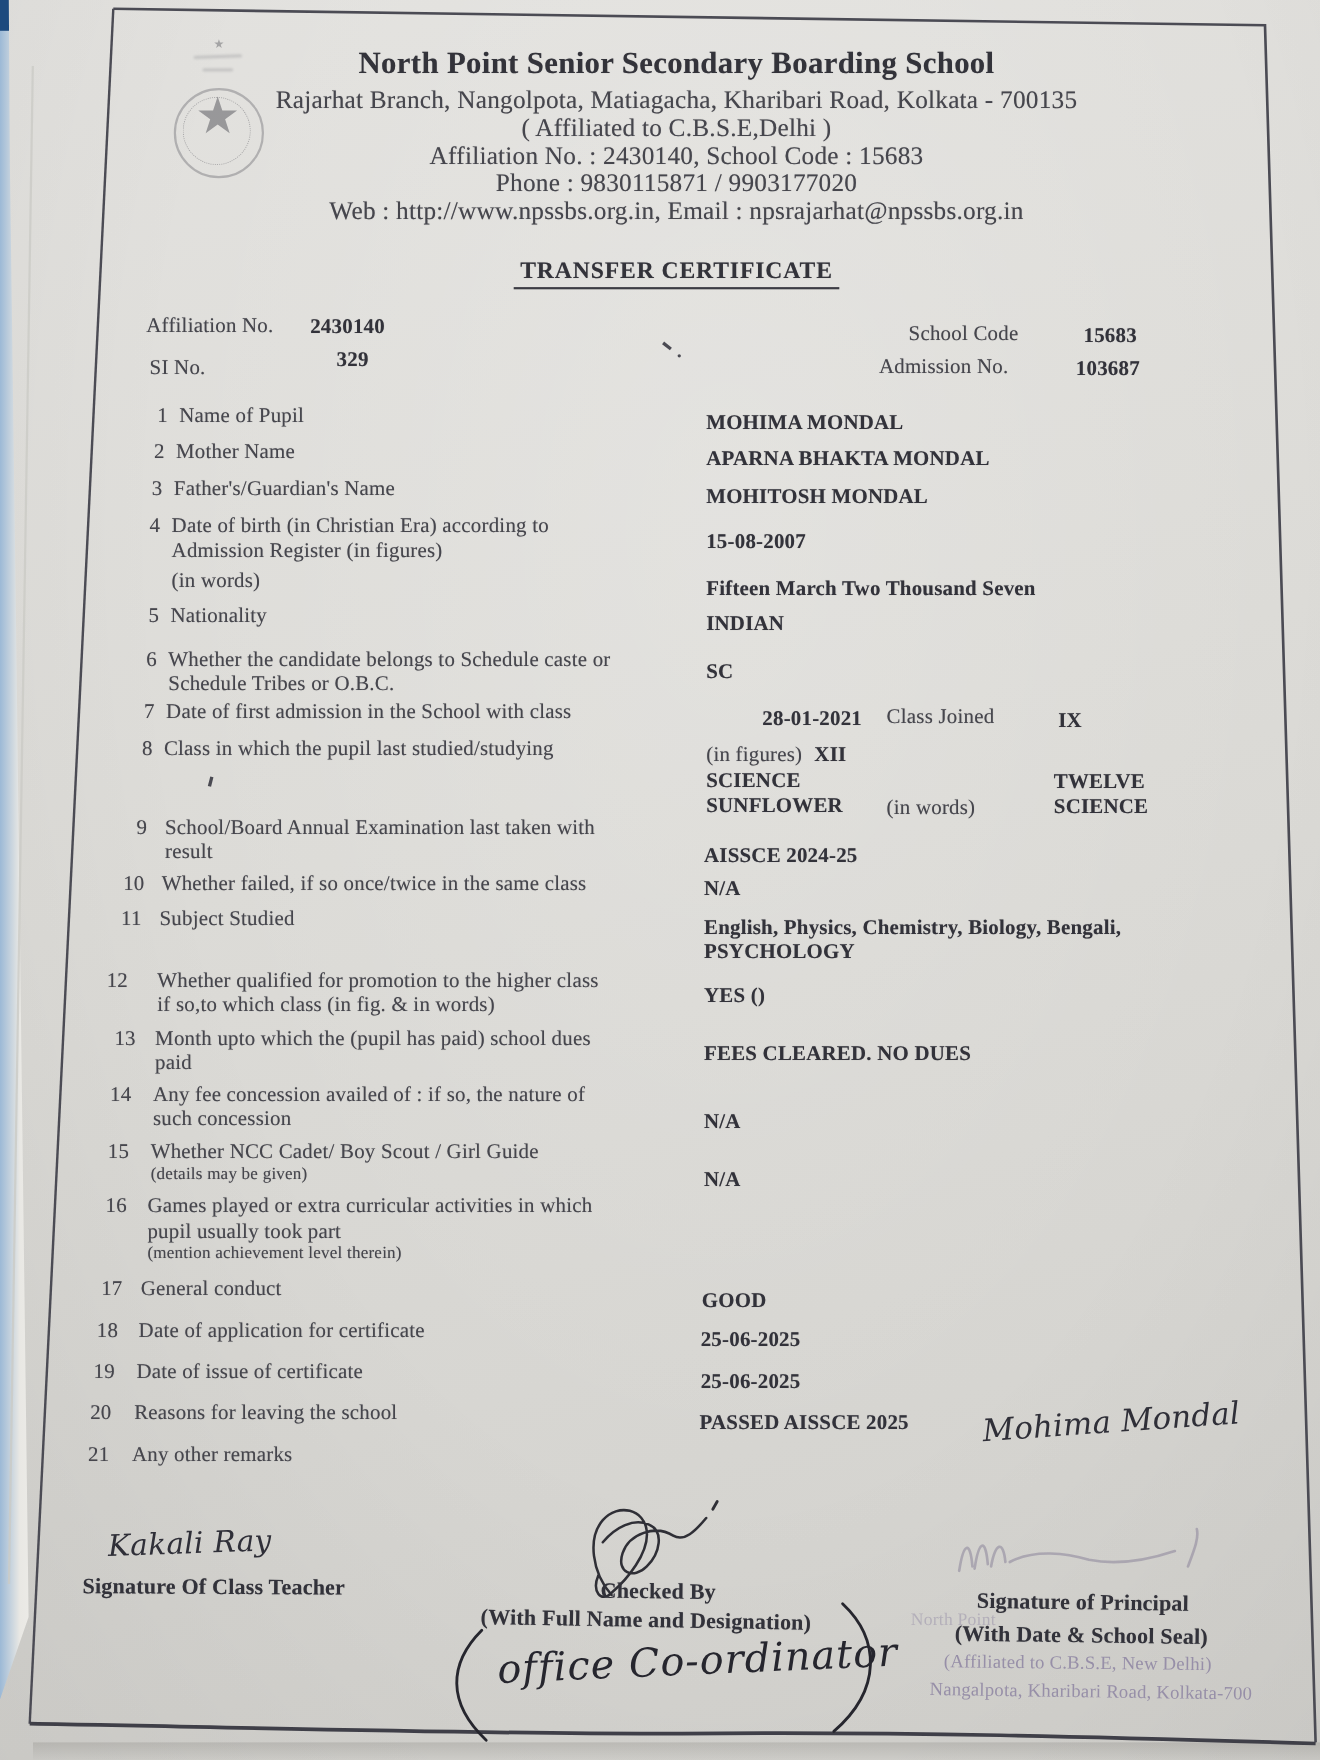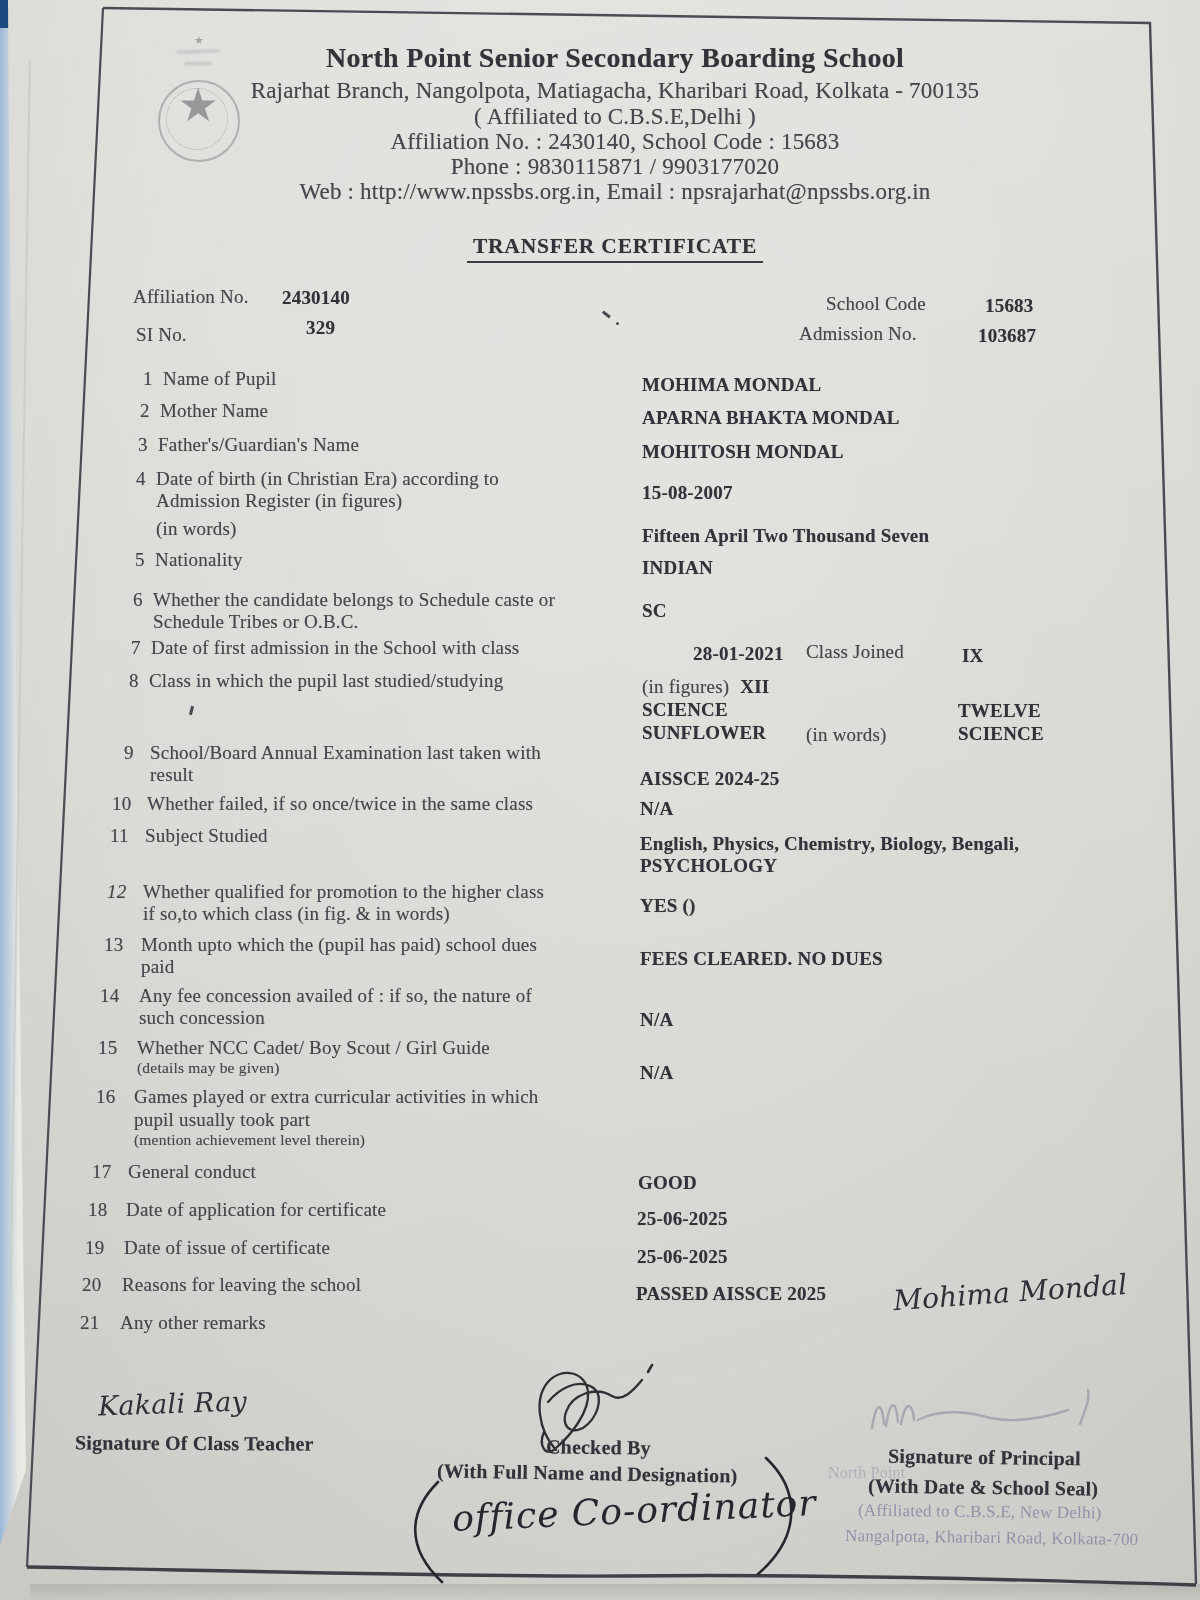--- a/index.html
+++ b/index.html
@@ -101,21 +101,21 @@
 
 <div class="t" style="left:138px;top:434px;">3</div>
 <div class="t" style="left:158px;top:434px;">Father's/Guardian's Name</div>
 <div class="t b" style="left:642px;top:441px;">MOHITOSH MONDAL</div>
 
 <div class="t" style="left:136px;top:468px;">4</div>
 <div class="t" style="left:156px;top:468px;">Date of birth (in Christian Era) according to</div>
 <div class="t" style="left:156px;top:490px;">Admission Register (in figures)</div>
 <div class="t b" style="left:642px;top:482px;">15-08-2007</div>
 <div class="t" style="left:156px;top:518px;">(in words)</div>
-<div class="t b" style="left:642px;top:525px;">Fifteen April Two Thousand Seven</div>
+<div class="t b" style="left:642px;top:525px;">Fifteen March Two Thousand Seven</div>
 
 <div class="t" style="left:135px;top:549px;">5</div>
 <div class="t" style="left:155px;top:549px;">Nationality</div>
 <div class="t b" style="left:642px;top:557px;">INDIAN</div>
 
 <div class="t" style="left:133px;top:589px;">6</div>
 <div class="t" style="left:153px;top:589px;">Whether the candidate belongs to Schedule caste or</div>
 <div class="t" style="left:153px;top:611px;">Schedule Tribes or O.B.C.</div>
 <div class="t b" style="left:642px;top:600px;">SC</div>
 
@@ -145,21 +145,21 @@
 
 <div class="t" style="left:112px;top:793px;">10</div>
 <div class="t" style="left:147px;top:793px;">Whether failed, if so once/twice in the same class</div>
 <div class="t b" style="left:640px;top:798px;">N/A</div>
 
 <div class="t" style="left:110px;top:825px;">11</div>
 <div class="t" style="left:145px;top:825px;">Subject Studied</div>
 <div class="t b" style="left:640px;top:833px;">English, Physics, Chemistry, Biology, Bengali,</div>
 <div class="t b" style="left:640px;top:855px;">PSYCHOLOGY</div>
 
-<div class="t" style="left:107px;top:881px;font-style:italic;">12</div>
+<div class="t" style="left:97px;top:881px;">12</div>
 <div class="t" style="left:143px;top:881px;">Whether qualified for promotion to the higher class</div>
 <div class="t" style="left:143px;top:903px;">if so,to which class (in fig. &amp; in words)</div>
 <div class="t b" style="left:640px;top:895px;">YES ()</div>
 
 <div class="t" style="left:104px;top:934px;">13</div>
 <div class="t" style="left:141px;top:934px;">Month upto which the (pupil has paid) school dues</div>
 <div class="t" style="left:141px;top:956px;">paid</div>
 <div class="t b" style="left:640px;top:948px;">FEES CLEARED. NO DUES</div>
 
 <div class="t" style="left:100px;top:985px;">14</div>

